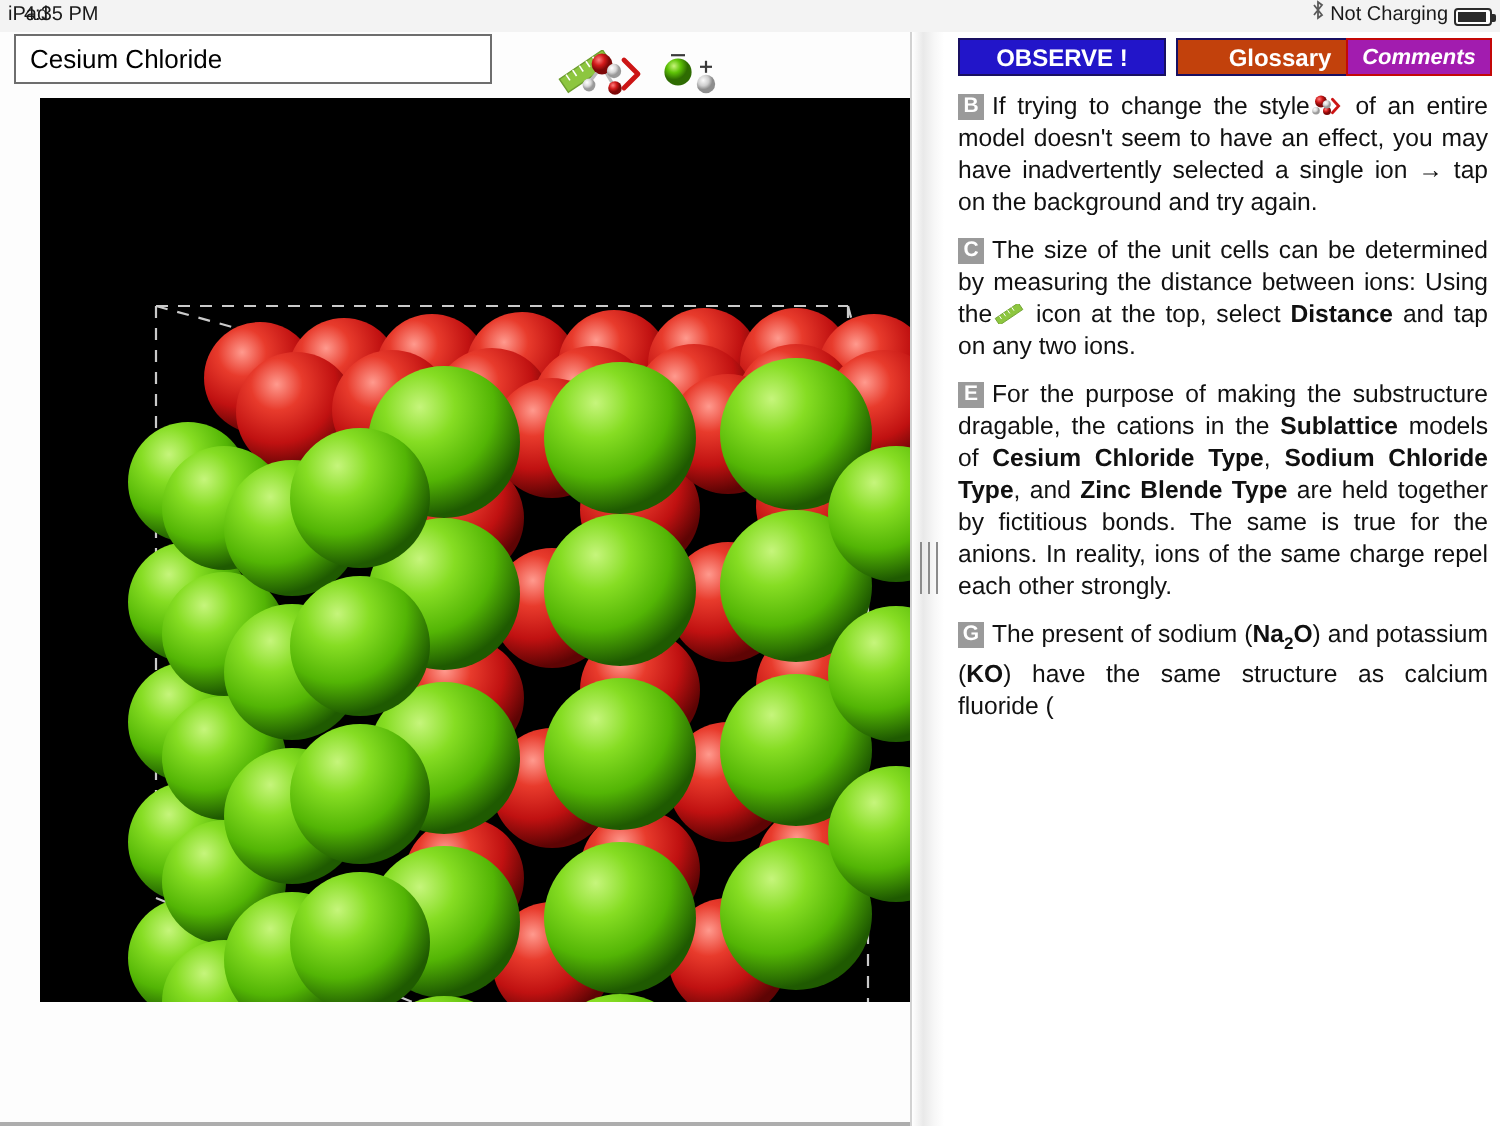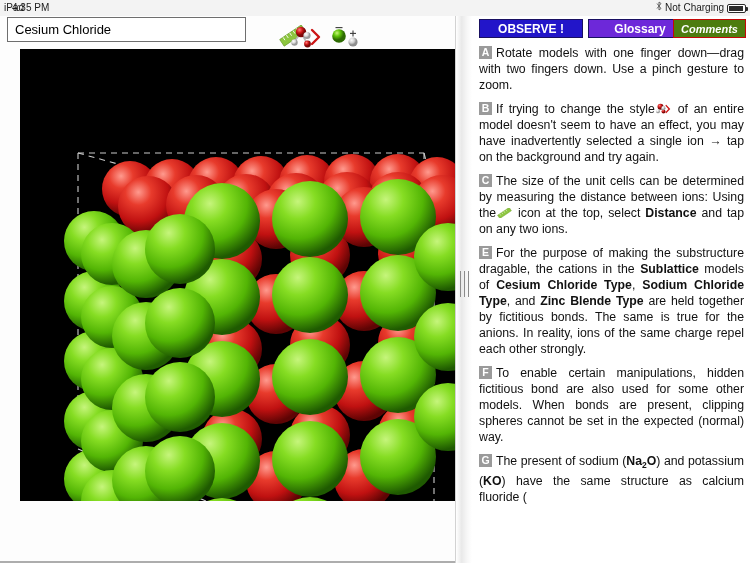--- a/index.html
+++ b/index.html
@@ -196,26 +196,26 @@
     box-sizing: border-box;
     cursor: pointer;
   }
   #btn-observe {
     left: 7px; width: 104px;
     background: #2215c9;
     border: 1px solid #191061;
   }
   #btn-glossary {
     left: 116px; width: 104px;
-    background: #6d28d9;
+    background: #c2410c;
     border: 1px solid #191061;
   }
   #btn-comments {
     left: 201px; width: 73px;
-    background: #4d7c0f;
+    background: #a21caf;
     border: 1px solid #c40808;
     font-style: italic;
     font-weight: bold;
     font-size: 11px;
   }
 
   .textbody {
     position: absolute;
     left: 7px; top: 29px;
     width: 265px;
@@ -506,23 +506,20 @@
   <div id="rightpane">
 
     <div class="btnrow">
       <div class="pbtn" id="btn-observe">OBSERVE !</div>
       <div class="pbtn" id="btn-glossary">Glossary</div>
       <div class="pbtn" id="btn-comments">Comments</div>
     </div>
 
     <div class="textbody">
 
-      <div class="para">
-        <span class="badge">A</span><span>Rotate models with one finger down—drag with two fingers down. Use a pinch gesture to zoom.</span>
-      </div>
 
       <div class="para">
         <span class="badge">B</span><span>If trying to change the style</span><span class="inline-style"><svg width="15" height="12" viewBox="0 0 15 12">
               <circle cx="4.5" cy="3.8" r="3" fill="url(#redg)"></circle>
               <circle cx="7.5" cy="8.5" r="2" fill="url(#redg)"></circle>
               <circle cx="2" cy="8.4" r="1.9" fill="url(#whtg)"></circle>
               <circle cx="7.4" cy="5.2" r="2.1" fill="url(#whtg)"></circle>
               <path d="M10.2 2.6 L13.3 6 L10.2 9.4" stroke="#cc1515" stroke-width="1.4" fill="none" stroke-linecap="round"></path>
             </svg></span> <span>of an entire model doesn't seem to have an effect, you may have inadvertently selected a single ion → tap on the background and try again.</span>
       </div>
@@ -539,23 +536,20 @@
                 </g>
               </g>
             </svg></span> <span>icon at the top, select</span> <span class="b">Distance</span> <span>and tap on any two ions.</span>
       </div>
 
 
       <div class="para">
         <span class="badge">E</span><span>For the purpose of making the substructure dragable, the cations in the</span> <span class="b">Sublattice</span> <span>models of</span> <span class="b">Cesium Chloride Type</span><span>,</span> <span class="b">Sodium Chloride Type</span><span>, and</span> <span class="b">Zinc Blende Type</span> <span>are held together by fictitious bonds. The same is true for the anions. In reality, ions of the same charge repel each other strongly.</span>
       </div>
 
-      <div class="para">
-        <span class="badge">F</span><span>To enable certain manipulations, hidden fictitious bond are also used for some other models. When bonds are present, clipping spheres cannot be set in the expected (normal) way.</span>
-      </div>
 
       <div class="para">
         <span class="badge">G</span><span>The present of sodium (</span><span class="b">Na</span><sub class="b">2</sub><span class="b">O</span><span>) and potassium (</span><span class="b">K</span><span class="b">O</span><span>) have the same structure as calcium fluoride (</span> 
       </div>
 
     </div>
   </div>
 
 </div>
 

